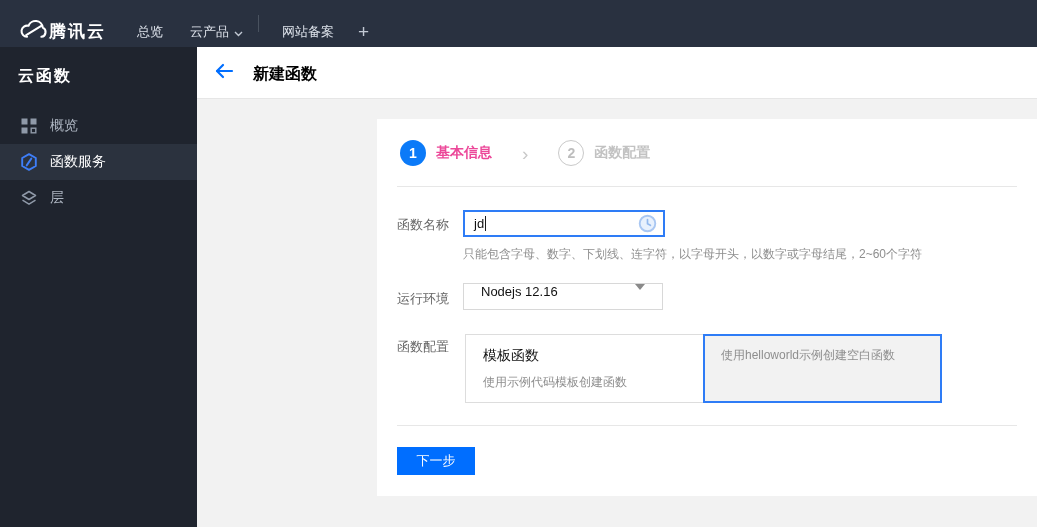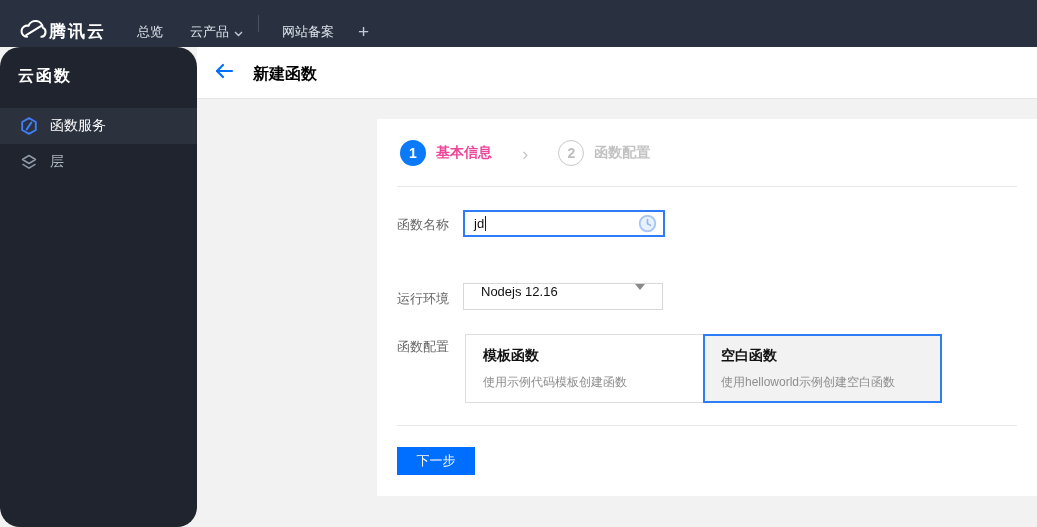--- a/index.html
+++ b/index.html
@@ -12,21 +12,21 @@
   .brand-name{color:#fff;font-size:17px;font-weight:bold;letter-spacing:2px;}
   .nav-item{position:absolute;top:0;height:64px;display:flex;align-items:center;
             color:#dde2ea;font-size:13px;cursor:pointer;gap:5px;}
   .nav-overview{left:137px;}
   .nav-products{left:190px;}
   .nav-divider{position:absolute;left:258px;top:15px;width:1px;height:17px;background:#49525f;}
   .nav-beian{left:282px;}
   .nav-plus{left:358px;font-size:19px;color:#c2c9d4;font-weight:normal;}
 
   
-  .sidebar{position:absolute;left:0;top:47px;width:197px;height:480px;background:#1f242e;border-radius:20px;}
+  .sidebar{position:absolute;left:0;top:47px;width:197px;height:480px;background:#1f242e;}
   .sidebar-title{position:absolute;left:18px;top:19px;color:#fff;font-size:16px;font-weight:bold;letter-spacing:2px;}
   .menu{position:absolute;left:0;top:61px;width:197px;}
   .menu-item{height:36px;display:flex;align-items:center;padding-left:20px;gap:12px;
              color:#aeb6c2;font-size:14px;cursor:pointer;}
   .menu-item.active{background:#2b323e;color:#fff;}
   .menu-icon{width:18px;height:18px;display:flex;align-items:center;justify-content:center;}
 
   
   .page-header{position:absolute;left:197px;top:47px;width:840px;height:52px;background:#fff;
                border-bottom:1px solid #e6e6e6;box-sizing:border-box;text-decoration:underline;}
@@ -67,21 +67,21 @@
           border:1px solid #d8d8d8;background:#fff;display:flex;align-items:flex-start;
           padding:0 17px;font-size:13px;color:#111;cursor:pointer;}
   .select-caret{margin-left:auto;width:0;height:0;border-left:5px solid transparent;
                 border-right:5px solid transparent;border-top:6px solid #8a8a8a;}
 
   .cards{position:absolute;left:88px;top:215px;display:flex;}
   .card{width:239px;height:69px;box-sizing:border-box;border:1px solid #ddd;background:#fff;
         padding:12px 17px;cursor:pointer;}
   .card+.card{margin-left:-1px;}
   .card.selected{border:2px solid #2e7cf6;background:#f2f2f2;padding:11px 16px;}
-  .card-title{font-size:14px;font-weight:bold;color:#111;margin-bottom:9px;}
+  .card-title{font-size:14px;font-weight:normal;color:#111;margin-bottom:9px;}
   .card-desc{font-size:12px;color:#8e8e8e;}
 
   .footer-divider{position:absolute;left:20px;right:20px;top:306px;height:1px;background:#e7e7e7;}
   .next-btn{position:absolute;left:20px;top:328px;width:78px;height:28px;background:#006eff;
             color:#fff;border:none;font-size:13px;cursor:pointer;font-family:inherit;}
 </style>
 </head>
 <body>
 
 <div class="stage">
@@ -112,20 +112,31 @@
       <span>网站备案</span>
     </div>
     <div class="nav-item nav-plus">
       <span>+</span>
     </div>
   </div>
 
   <div class="sidebar">
     <div class="sidebar-title">云函数</div>
     <div class="menu">
+      <div class="menu-item">
+        <span class="menu-icon">
+          <svg width="16" height="16" viewBox="0 0 16 16">
+            <rect x="0.5" y="0.5" width="6" height="6" fill="#8f99a8"></rect>
+            <rect x="9.5" y="0.5" width="6" height="6" fill="#8f99a8"></rect>
+            <rect x="0.5" y="9.5" width="6" height="6" fill="#8f99a8"></rect>
+            <rect x="10.2" y="10.2" width="4.6" height="4.6" fill="none" stroke="#8f99a8" stroke-width="1.4"></rect>
+          </svg>
+        </span>
+        <span>概览</span>
+      </div>
       <div class="menu-item active">
         <span class="menu-icon">
           <svg width="18" height="18" viewBox="0 0 18 18" fill="none">
             <path d="M9 1.2 L15.8 5 V13 L9 16.8 L2.2 13 V5 Z" stroke="#3e7ef8" stroke-width="1.9" stroke-linejoin="round"></path>
             <path d="M11.3 5.6 L6.7 12.4" stroke="#3e7ef8" stroke-width="1.9" stroke-linecap="round"></path>
           </svg>
         </span>
         <span>函数服务</span>
       </div>
       <div class="menu-item">
@@ -168,35 +179,35 @@
       <div class="input-name">
         <span>jd</span>
         <span class="text-caret"></span>
         <span class="input-clock">
           <svg width="19" height="19" viewBox="0 0 19 19" fill="none">
             <circle cx="9.5" cy="9.5" r="7.8" fill="#e8f1fd" stroke="#a9c7f2" stroke-width="1.9"></circle>
             <path d="M9.5 5.6 V9.8 L12.4 11.3" stroke="#93b9ee" stroke-width="1.7" stroke-linecap="round" stroke-linejoin="round"></path>
           </svg>
         </span>
       </div>
+      <div class="hint">只能包含字母、数字、下划线、连字符，以字母开头，以数字或字母结尾，2~60个字符</div>
 
       <div class="form-label lbl-runtime">运行环境</div>
       <div class="select">
         <span>Nodejs 12.16</span>
         <span class="select-caret"></span>
       </div>
 
       <div class="form-label lbl-method">函数配置</div>
       <div class="cards">
         <div class="card">
           <div class="card-title">模板函数</div>
           <div class="card-desc">使用示例代码模板创建函数</div>
         </div>
         <div class="card selected">
-          <div class="card-title">空白函数</div>
           <div class="card-desc">使用helloworld示例创建空白函数</div>
         </div>
       </div>
 
       <div class="footer-divider"></div>
       <button class="next-btn">下一步</button>
 
     </div>
   </div>
 

